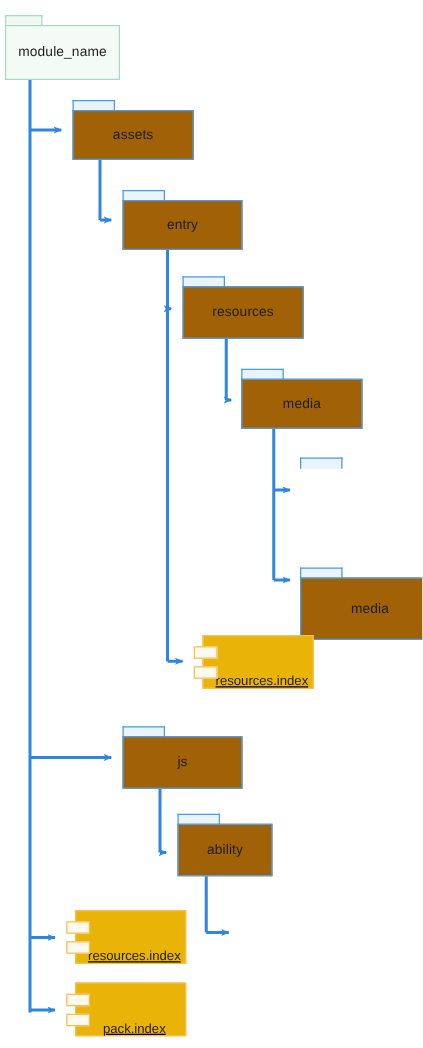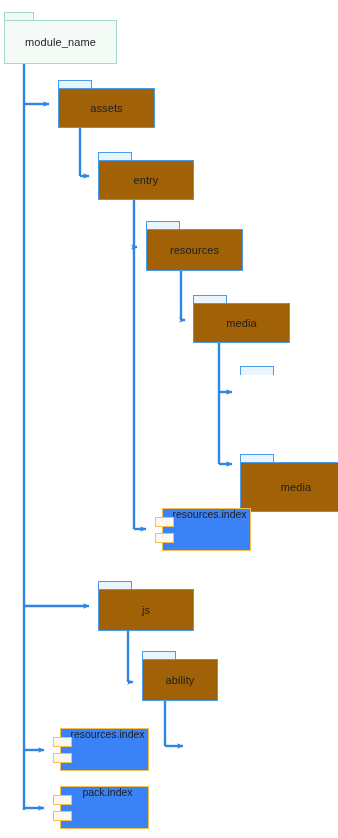--- a/index.html
+++ b/index.html
@@ -75,24 +75,25 @@
   }
   
   .component .body {
     position: absolute;
     left: 9px;
     top: 0;
     right: 0;
     bottom: 0;
     box-sizing: border-box;
     border: 1.6px solid #f5bf52;
-    background: #3b82f6;
+    background: #eab308;
     display: flex;
-    align-items: flex-start;
+    align-items: flex-end;
     justify-content: center;
+    text-decoration: underline;
   }
   .component .label {
     font-size: 10.5px;
     color: #1d1d1d;
     line-height: 1;
     text-align: center;
     padding: 0 6px 0 12px;
     font-weight: normal;
   }
   .component.bold .label { font-weight: bold; }
@@ -140,21 +141,21 @@
     <path d="M219,392 L232,392" stroke="#2f86e0" stroke-width="2.4" fill="none" marker-end="url(#arrow)"></path>
     <path d="M219,464 L232,464" stroke="#2f86e0" stroke-width="2.4" fill="none" marker-end="url(#arrow)"></path>
 
     <path d="M128,631 L128,682" stroke="#2f86e0" stroke-width="2.4" fill="none"></path>
     <path d="M128,682 L133,682" stroke="#2f86e0" stroke-width="2.4" fill="none" marker-end="url(#arrow)"></path>
 
     <path d="M165,701 L165,746" stroke="#2f86e0" stroke-width="2.4" fill="none"></path>
     <path d="M165,746 L183,746" stroke="#2f86e0" stroke-width="2.4" fill="none" marker-end="url(#arrow)"></path>
   </svg>
 
-  <div class="node folder root" style="left:4px; top:12px; width:113px; height:52px;">
+  <div class="node folder root" style="left:4px; top:12px; width:92px; height:52px;">
     <div class="tab"></div>
     <div class="body">
       <span class="label">module_name</span>
     </div>
   </div>
 
   <div class="node folder" style="left:58px; top:80px; width:97px; height:48px;">
     <div class="tab"></div>
     <div class="body">
       <span class="label">assets</span>

